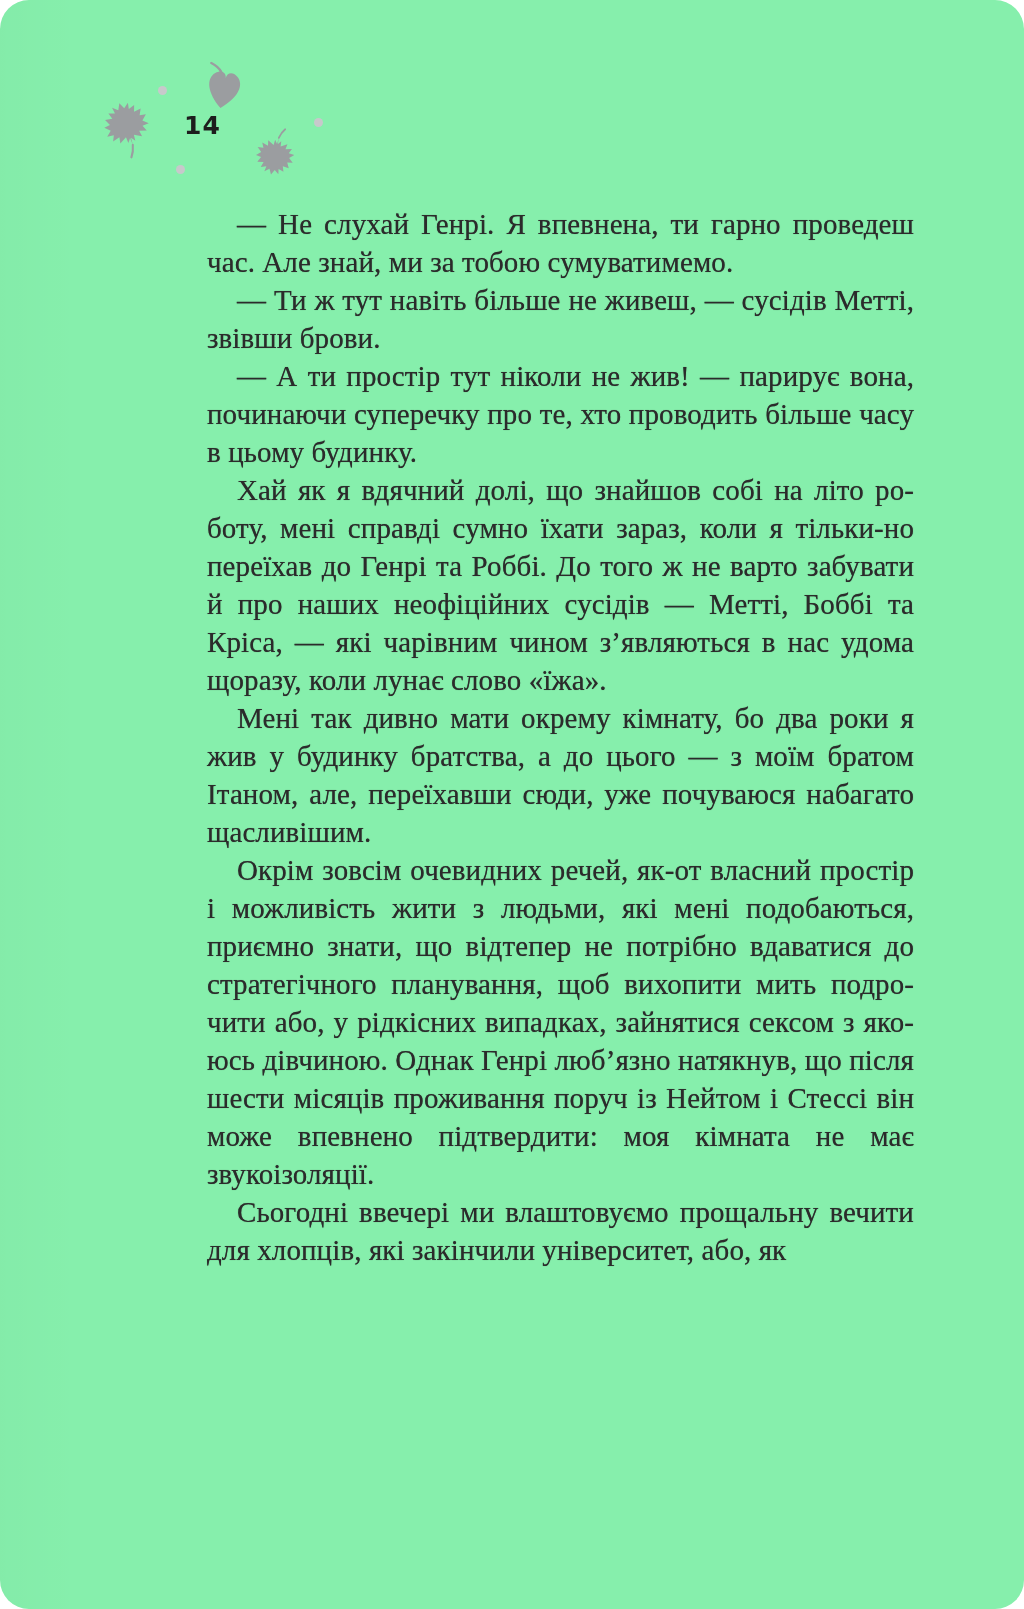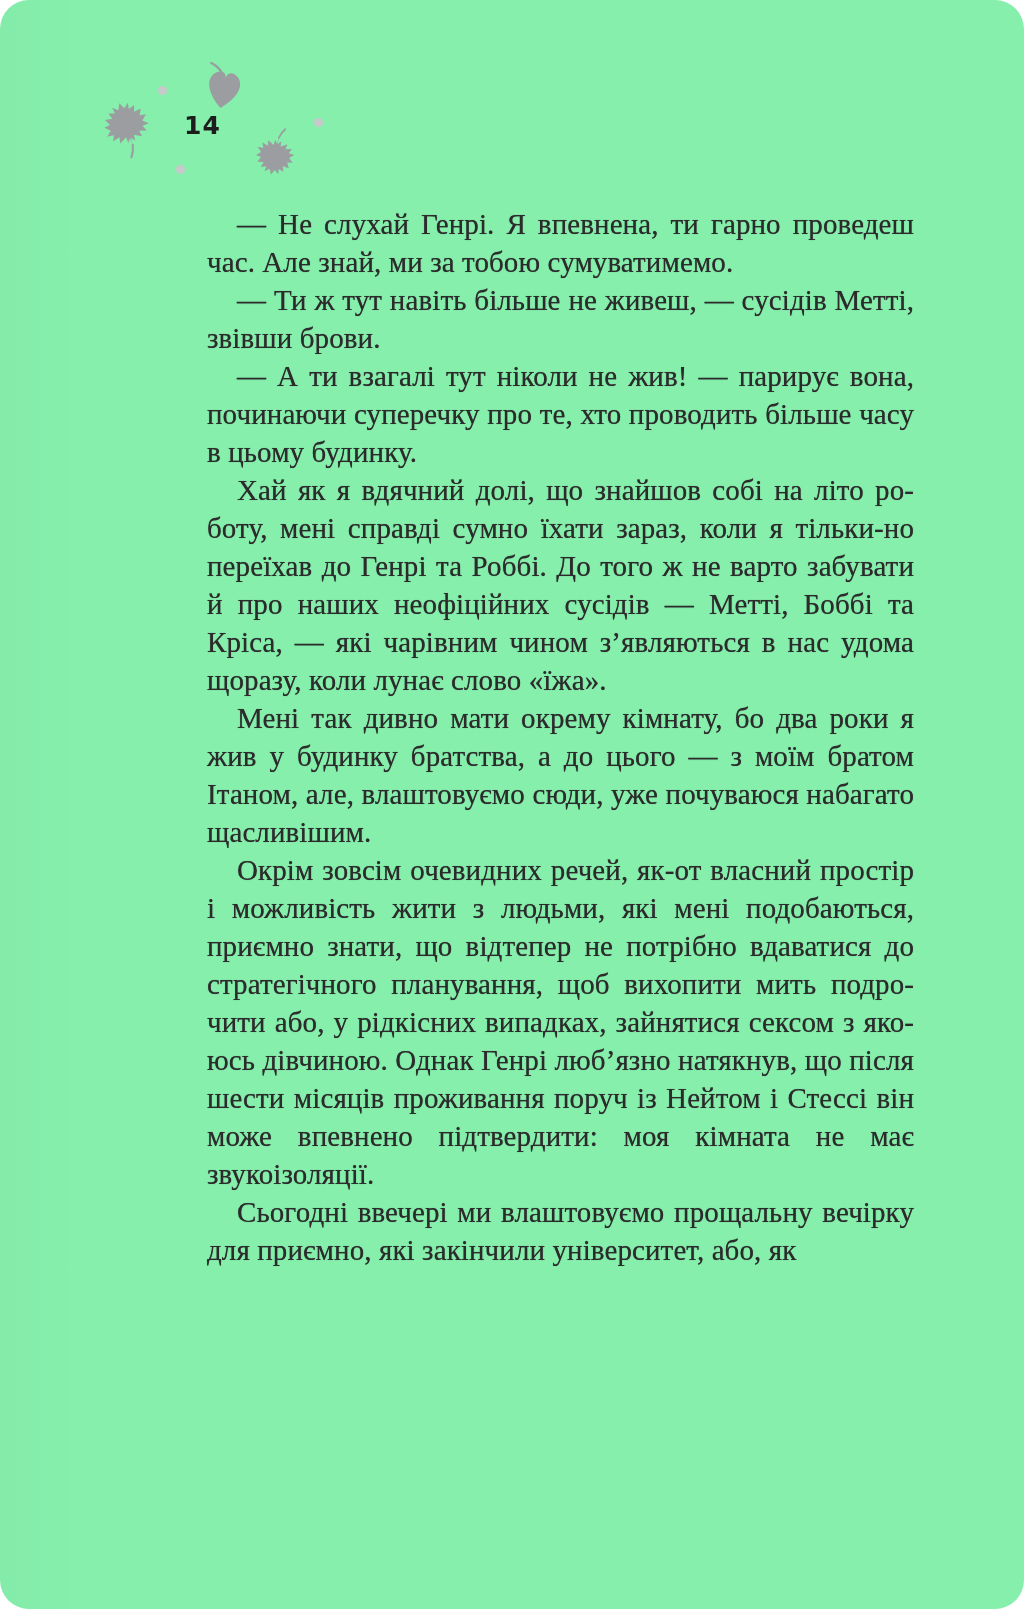--- a/index.html
+++ b/index.html
@@ -92,20 +92,20 @@
     </svg>
     <svg class="dot dot-3" width="9" height="9" aria-hidden="true">
       <circle cx="4.5" cy="4.5" r="4.5" fill="#c7c9cb"></circle>
     </svg>
 
   </div>
 
   <div class="text-block">
     <p>— Не слухай Генрі. Я впевнена, ти гарно проведеш час. Але знай, ми за тобою сумуватимемо.</p>
     <p>— Ти ж тут навіть більше не живеш, — сусідів Метті, звівши брови.</p>
-    <p>— А ти взагалі тут ніколи не жив! — парирує вона, починаючи суперечку про те, хто проводить більше часу в цьому будинку.</p>
+    <p>— А ти простір тут ніколи не жив! — парирує вона, починаючи суперечку про те, хто проводить більше часу в цьому будинку.</p>
     <p>Хай як я вдячний долі, що знайшов собі на літо ро­боту, мені справді сумно їхати зараз, коли я тільки-но переїхав до Генрі та Роббі. До того ж не варто забувати й про наших неофіційних сусідів — Метті, Боббі та Кріса, — які чарівним чином з’являються в нас удома щоразу, коли лунає слово «їжа».</p>
-    <p>Мені так дивно мати окрему кімнату, бо два роки я жив у будинку братства, а до цього — з моїм братом Ітаном, але, влаштовуємо сюди, уже почуваюся набага­то щасливішим.</p>
+    <p>Мені так дивно мати окрему кімнату, бо два роки я жив у будинку братства, а до цього — з моїм братом Ітаном, але, переїхавши сюди, уже почуваюся набага­то щасливішим.</p>
     <p>Окрім зовсім очевидних речей, як-от власний простір і можливість жити з людьми, які мені подобаються, приємно знати, що відтепер не потрібно вдаватися до стратегічного планування, щоб вихопити мить подро­чити або, у рідкісних випадках, зайнятися сексом з яко­юсь дівчиною. Однак Генрі люб’язно натякнув, що після шести місяців проживання поруч із Нейтом і Стессі він може впевнено підтвердити: моя кімната не має звукоізоляції.</p>
-    <p>Сьогодні ввечері ми влаштовуємо прощальну ве­чірку для приємно, які закінчили університет, або, як</p>
+    <p>Сьогодні ввечері ми влаштовуємо прощальну ве­чити для хлопців, які закінчили університет, або, як</p>
   </div>
 
 </div>
 
 </body></html>

